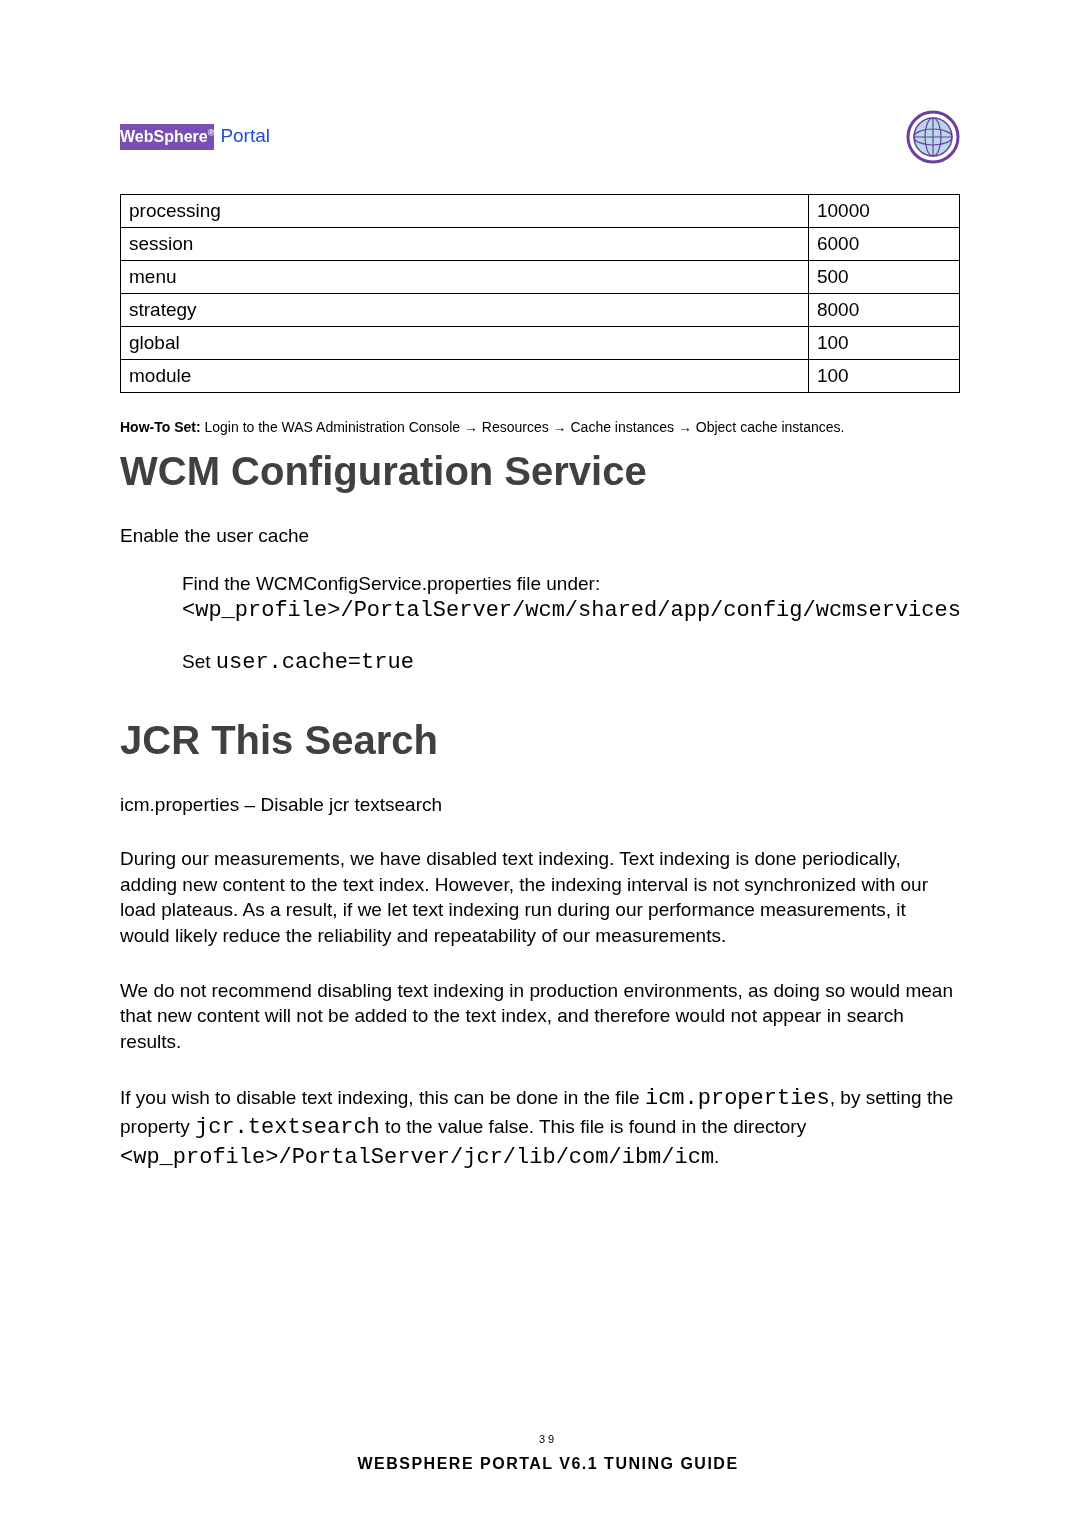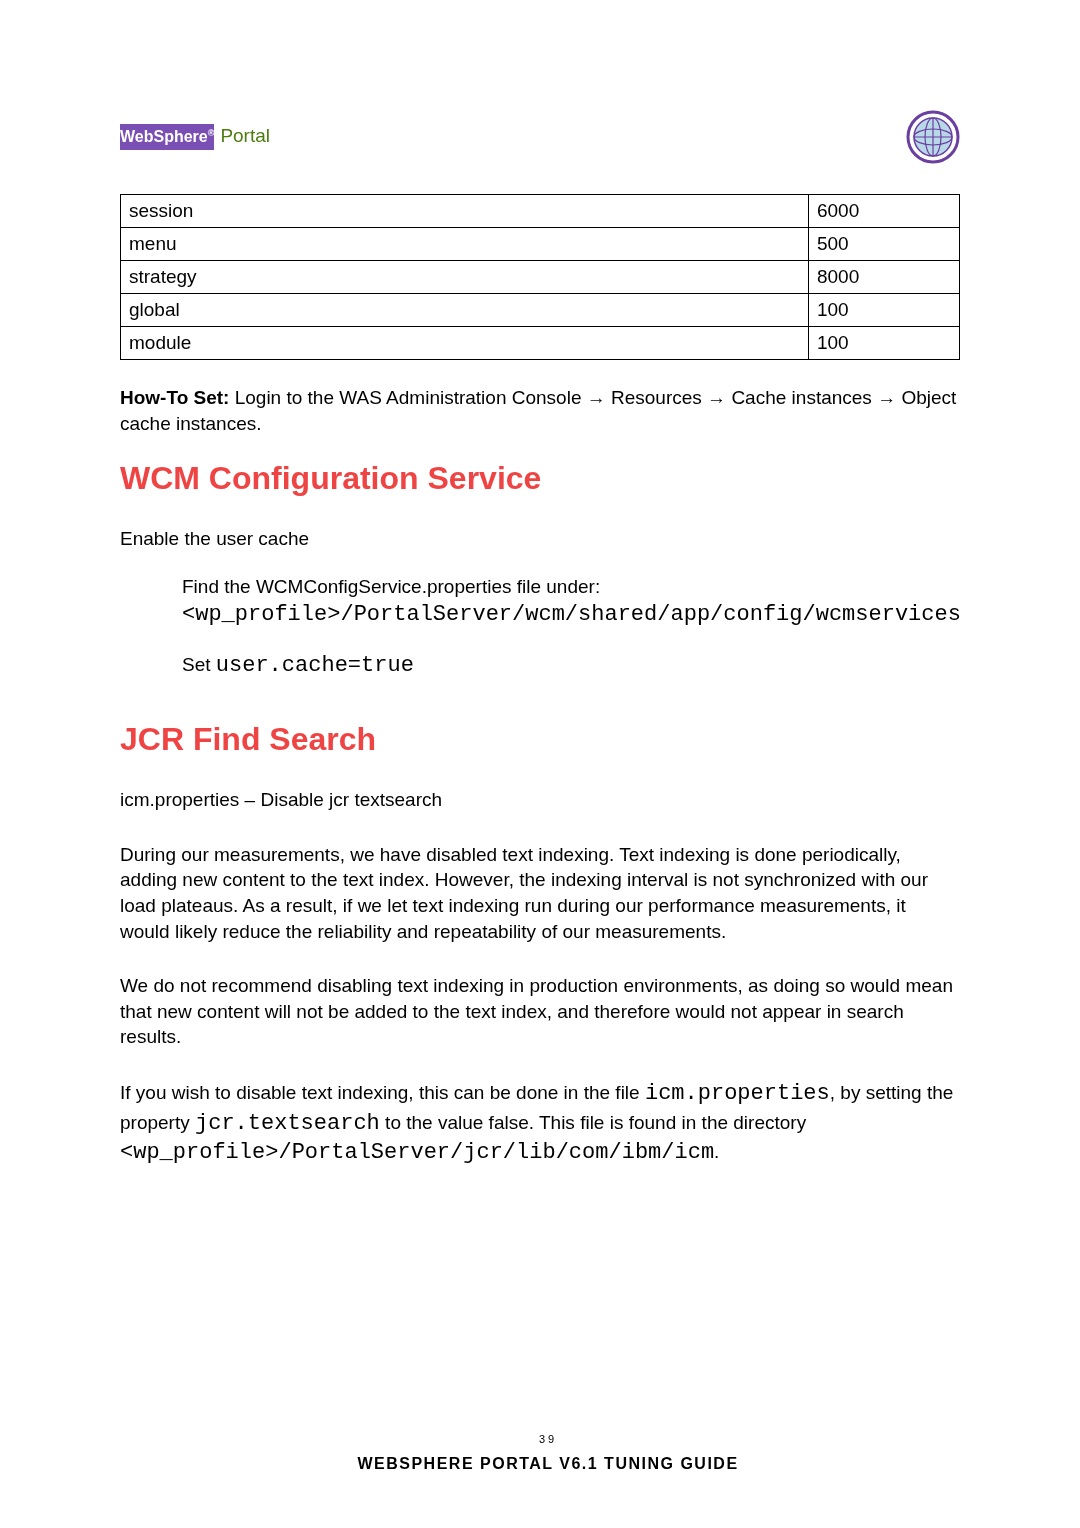--- a/index.html
+++ b/index.html
@@ -24,47 +24,47 @@
     padding: 4px 0;
     font-weight: bold;
     font-size: 16px;
     display: inline-block;
   }
   .logo-sub {
     font-size: 9px;
     vertical-align: super;
   }
   .logo-portal {
-    color: #4d7c0f;
+    color: #1d4ed8;
     font-size: 19px;
     margin-left: 6px;
     font-weight: normal;
   }
   .globe-icon svg { display: block; }
   table {
     width: 100%;
     border-collapse: collapse;
     margin-bottom: 25px;
   }
   td {
     border: 1px solid #000;
     padding: 5px 8px;
     font-size: 19px;
   }
   td:first-child { width: 82%; }
   td:last-child { width: 18%; }
   .howto {
-    font-size: 19px;
-    margin-bottom: 24px;
+    font-size: 14px;
+    margin-bottom: 12px;
     line-height: 1.35;
   }
   .howto-label { font-weight: bold; }
   .section-heading {
-    color: #ef4444;
-    font-size: 32px;
+    color: #404040;
+    font-size: 40px;
     font-weight: 800;
     font-family: Arial, Helvetica, sans-serif;
     margin-bottom: 14px;
   }
   .body-text {
     font-size: 19px;
     line-height: 1.35;
     margin-bottom: 22px;
     margin-top: 29px;
   }
@@ -117,20 +117,24 @@
       <ellipse cx="27" cy="27" rx="8" ry="19" fill="none" stroke="#6a3fa0" stroke-width="1.2"></ellipse>
       <line x1="8" y1="27" x2="46" y2="27" stroke="#6a3fa0" stroke-width="1.2"></line>
       <line x1="27" y1="8" x2="27" y2="46" stroke="#6a3fa0" stroke-width="1.2"></line>
     </svg>
   </div>
 </div>
 
 <table>
   <tbody>
     <tr>
+      <td>processing</td>
+      <td>10000</td>
+    </tr>
+    <tr>
       <td>session</td>
       <td>6000</td>
     </tr>
     <tr>
       <td>menu</td>
       <td>500</td>
     </tr>
     <tr>
       <td>strategy</td>
       <td>8000</td>
@@ -156,21 +160,21 @@
 
 <div class="indented">
   <span>Find the WCMConfigService.properties file under:</span><br>
   <span class="mono">&lt;wp_profile&gt;/PortalServer/wcm/shared/app/config/wcmservices</span>
 </div>
 
 <div class="indented" style="margin-bottom:40px;">
   <span>Set </span><span class="mono">user.cache=true</span>
 </div>
 
-<h2 class="section-heading">JCR Find Search</h2>
+<h2 class="section-heading">JCR This Search</h2>
 
 <p class="body-text">icm.properties – Disable jcr textsearch</p>
 
 <p class="body-text">During our measurements, we have disabled text indexing. Text indexing is done periodically, adding new content to the text index. However, the indexing interval is not synchronized with our load plateaus. As a result, if we let text indexing run during our performance measurements, it would likely reduce the reliability and repeatability of our measurements.</p>
 
 <p class="body-text">We do not recommend disabling text indexing in production environments, as doing so would mean that new content will not be added to the text index, and therefore would not appear in search results.</p>
 
 <p class="body-text">
   <span>If you wish to disable text indexing, this can be done in the file </span><span class="mono">icm.properties</span><span>, by setting the property </span><span class="mono">jcr.textsearch</span><span> to the value false. This file is found in the directory </span><span class="mono">&lt;wp_profile&gt;/PortalServer/jcr/lib/com/ibm/icm</span><span>.</span>
 </p>

